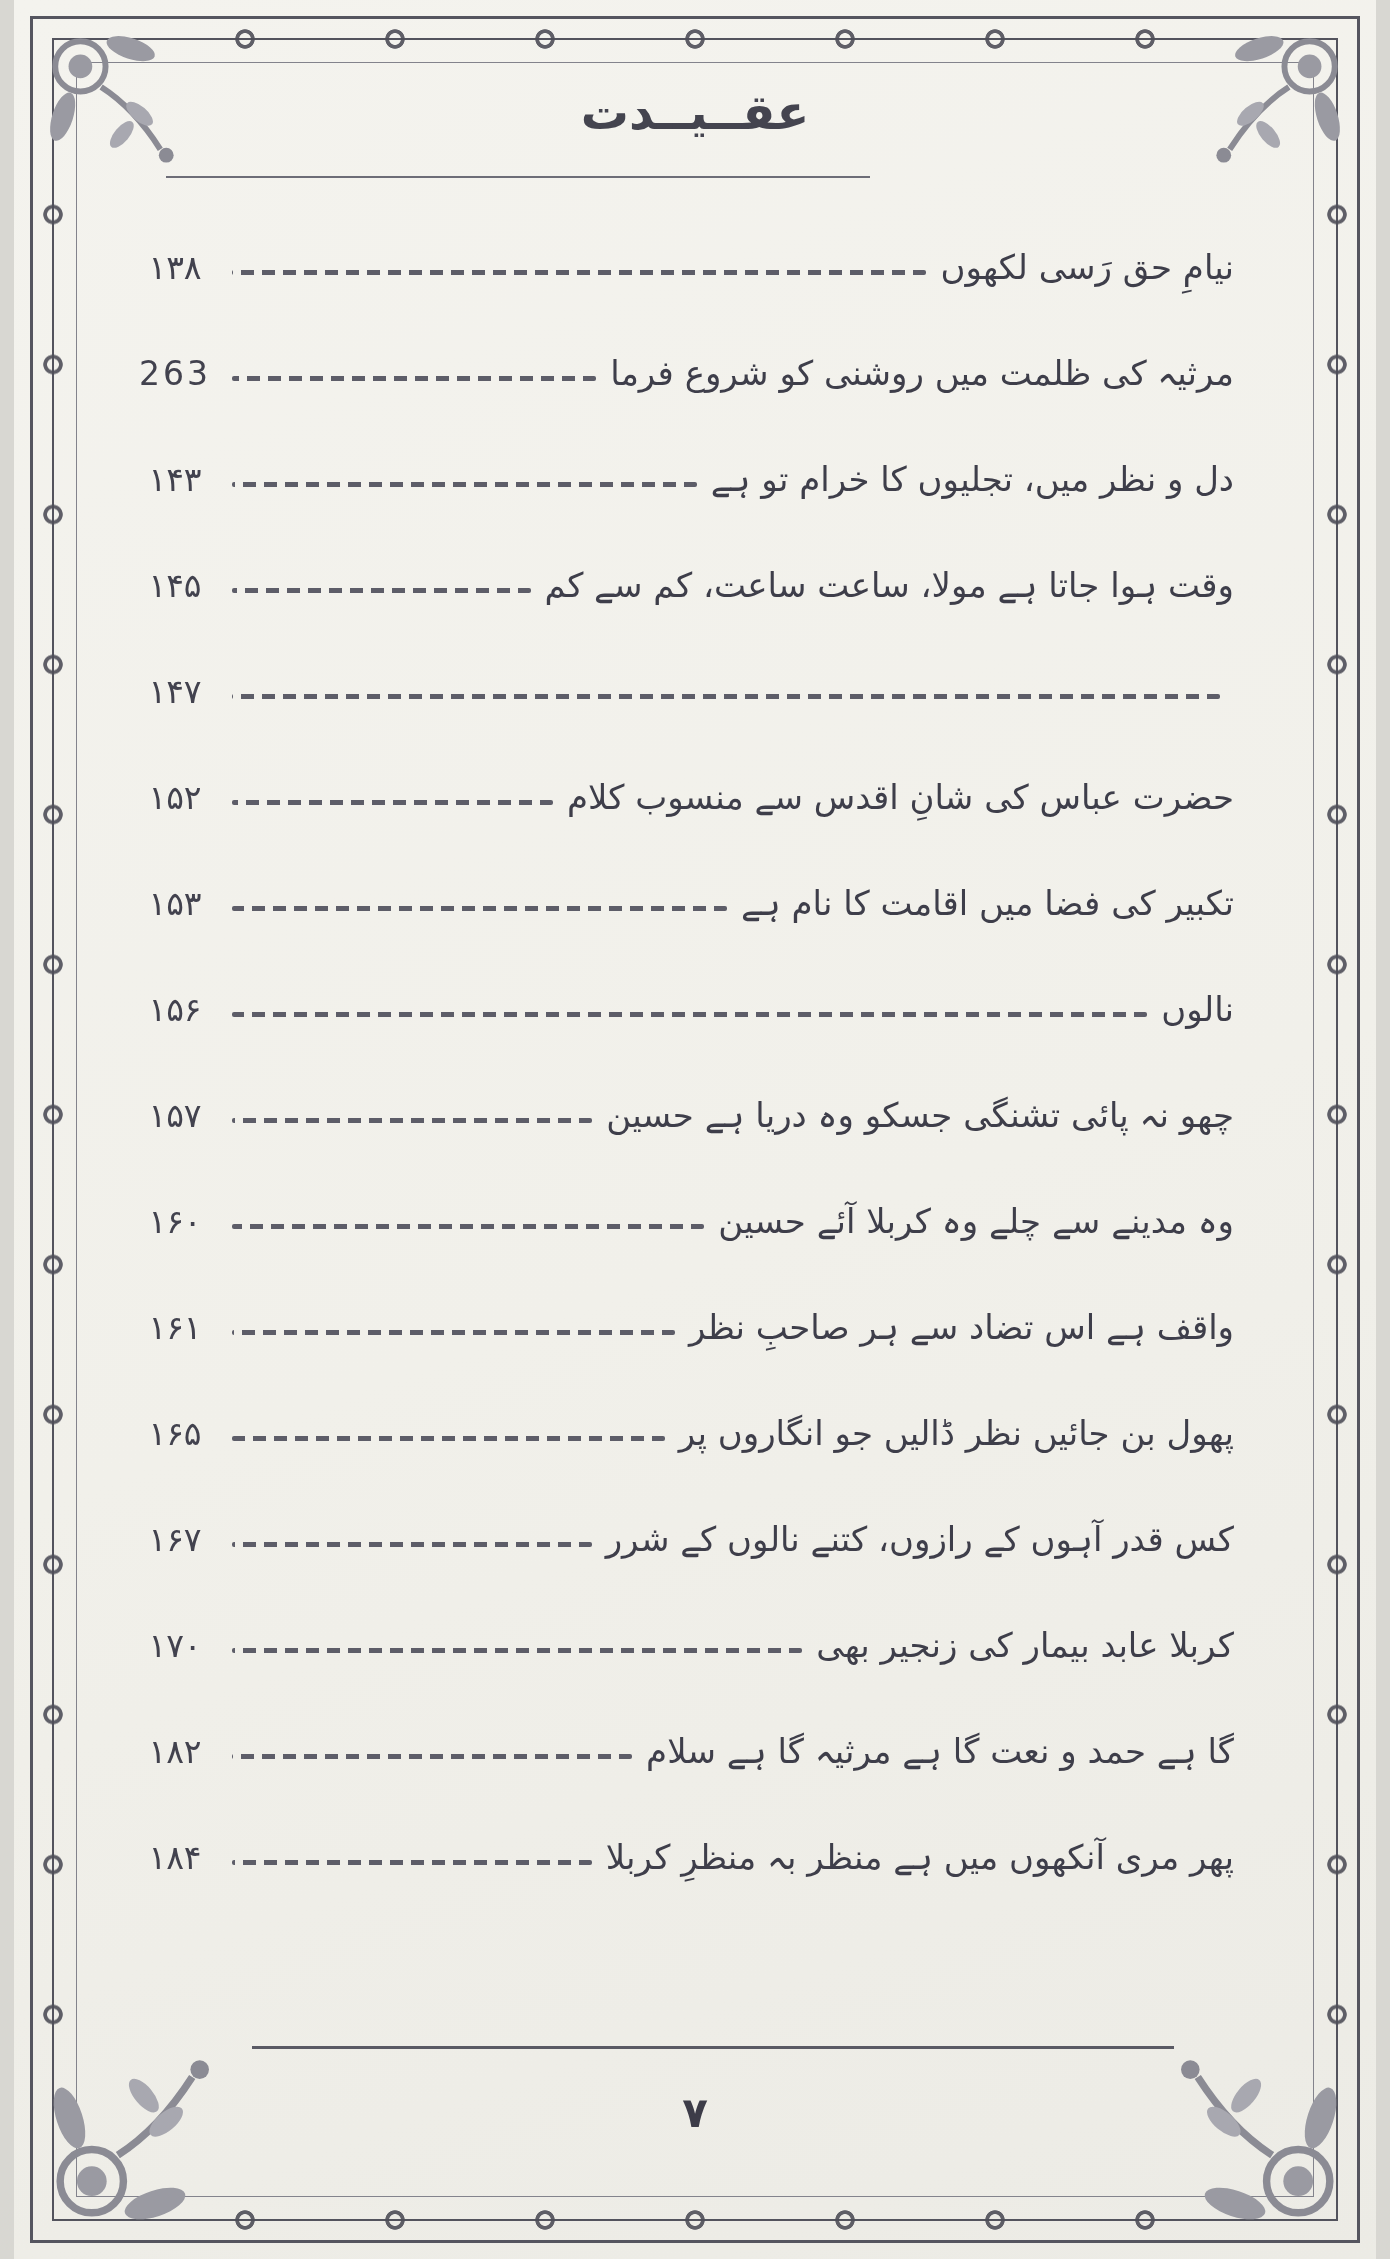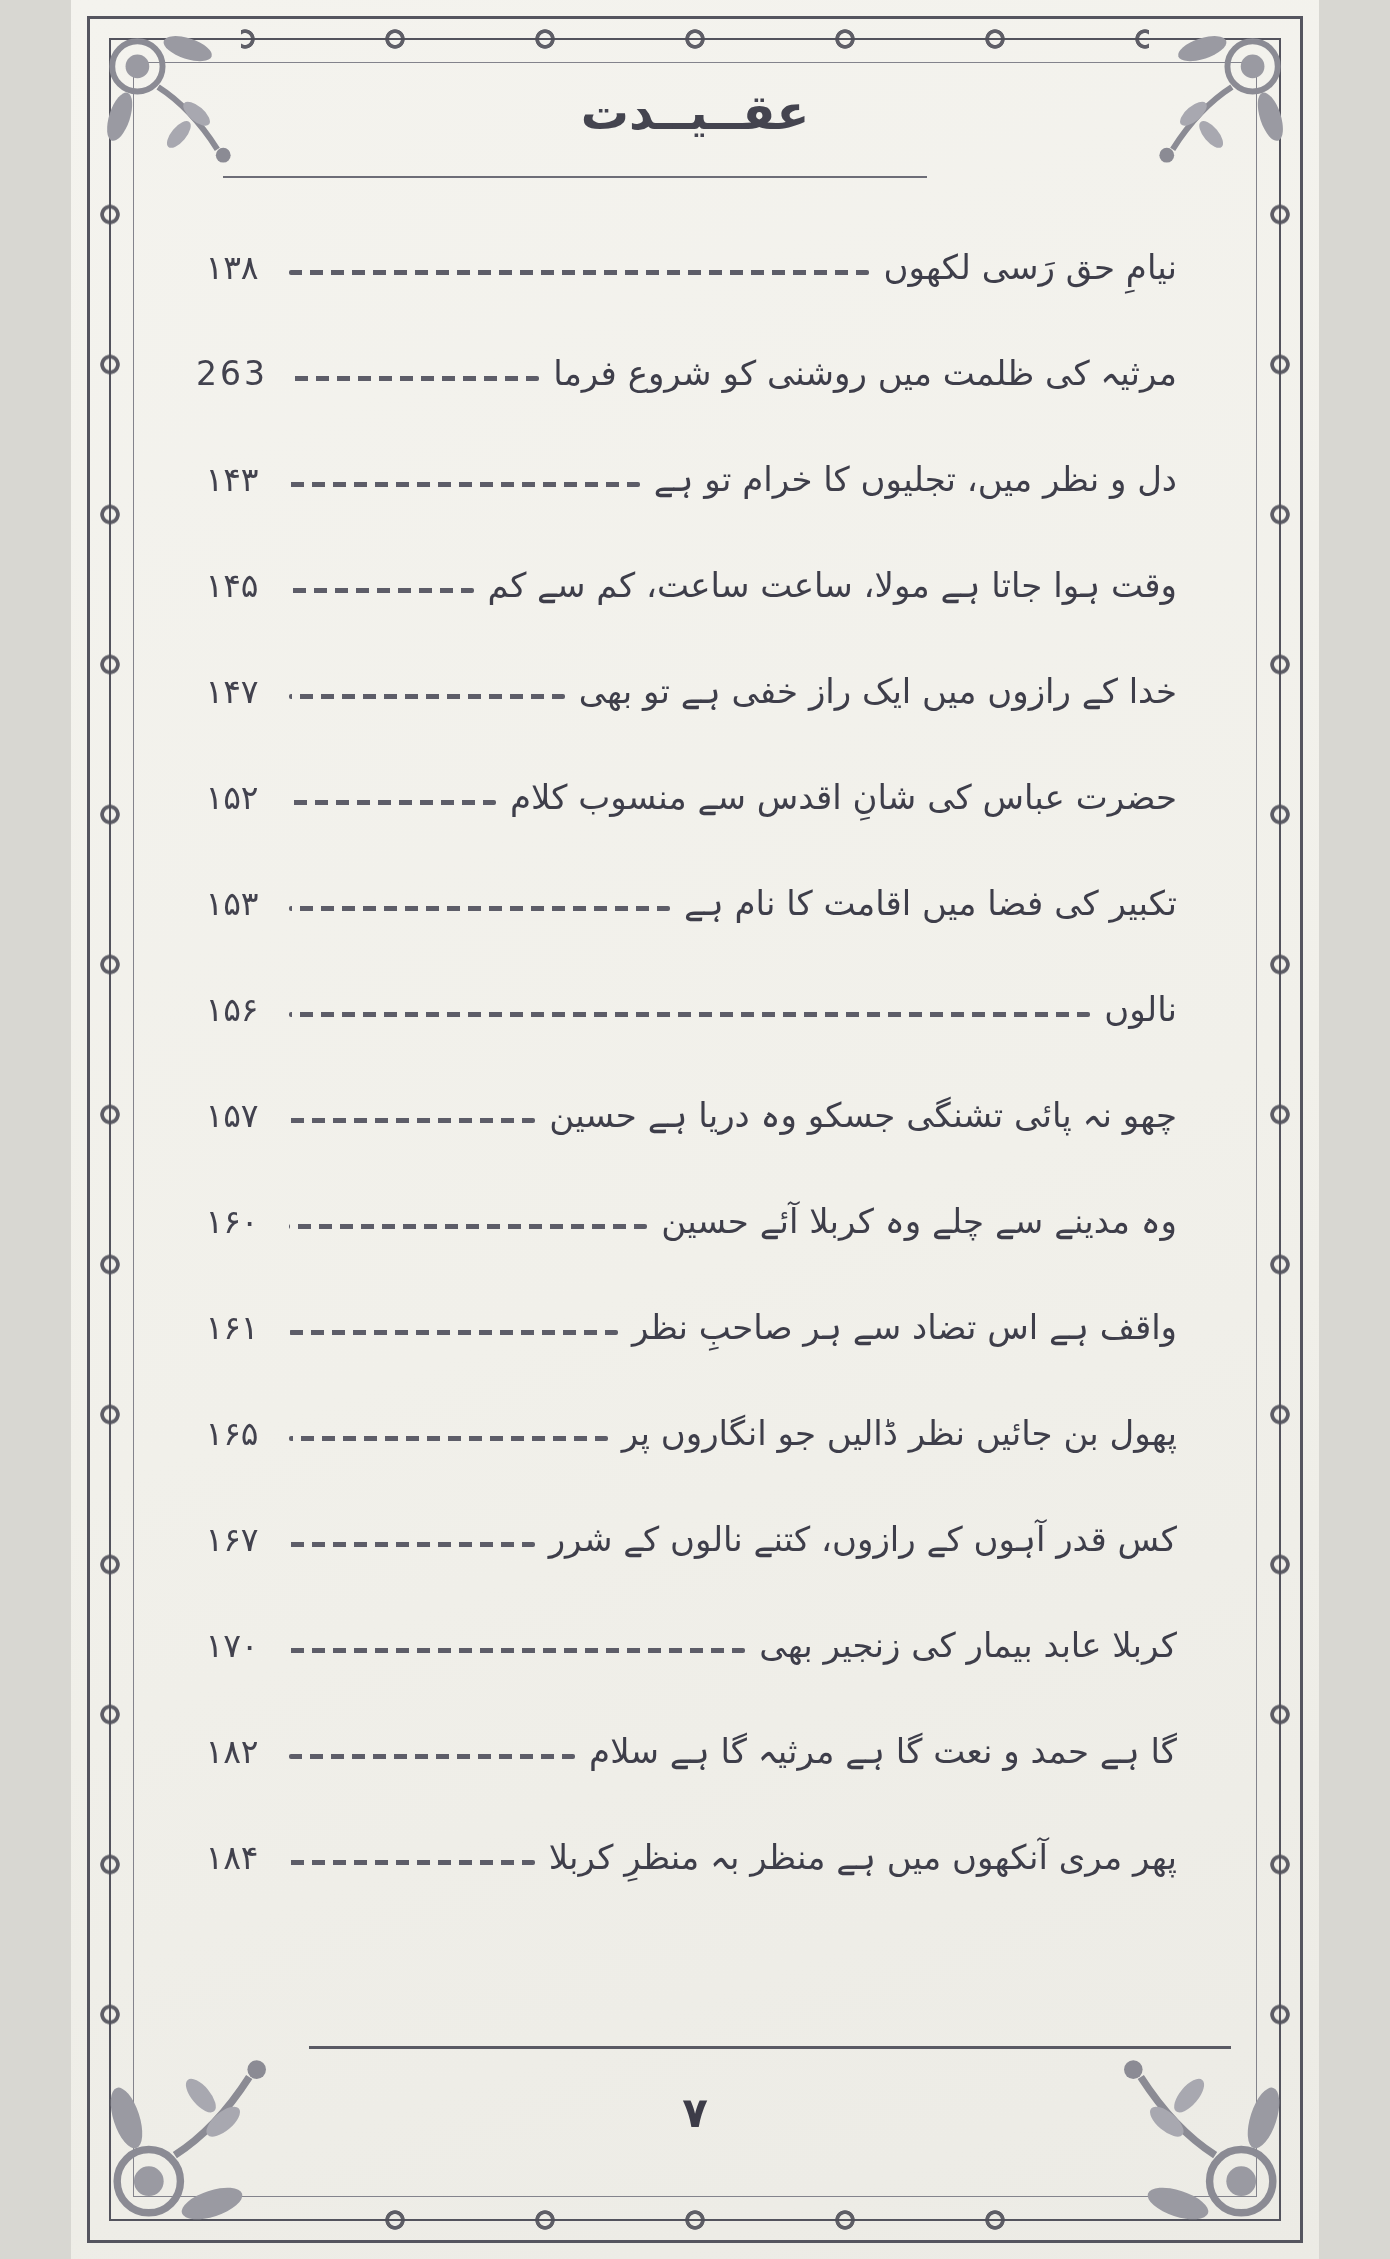--- a/index.html
+++ b/index.html
@@ -1,18 +1,18 @@
 <!DOCTYPE html>
 <html lang="ur"><head>
 <meta charset="utf-8">
 <style>
   html,body { margin:0; padding:0; background:#d8d7d2; }
   .page {
     position:relative;
-    width:1248px; height:2259px;
+    width:1362px; height:2259px;
     margin:0 auto;
     background:linear-gradient(160deg,#f4f3ee 0%,#f1f0ea 55%,#ecebe5 100%);
     font-family:"DejaVu Sans", sans-serif;
     color:#3f3f4c;
     overflow:hidden;
   }
 
   
   .frame-outer { position:absolute; inset:16px;  border:3px solid #55555f; pointer-events:none; }
   .frame-mid   { position:absolute; inset:38px;  border:2px solid #53535d; pointer-events:none; }
@@ -186,21 +186,20 @@
         <span class="entry-page">۱۴۳</span>
       </div>
 
       <div class="entry">
         <span class="entry-title">وقت ہوا جاتا ہے مولا، ساعت ساعت، کم سے کم</span>
         <span class="leader"></span>
         <span class="entry-page">۱۴۵</span>
       </div>
 
       <div class="entry">
-        <span class="entry-title">خدا کے رازوں میں ایک راز خفی ہے تو بھی</span>
         <span class="leader"></span>
         <span class="entry-page">۱۴۷</span>
       </div>
 
       <div class="entry">
         <span class="entry-title">حضرت عباس کی شانِ اقدس سے منسوب کلام</span>
         <span class="leader"></span>
         <span class="entry-page">۱۵۲</span>
       </div>
 

